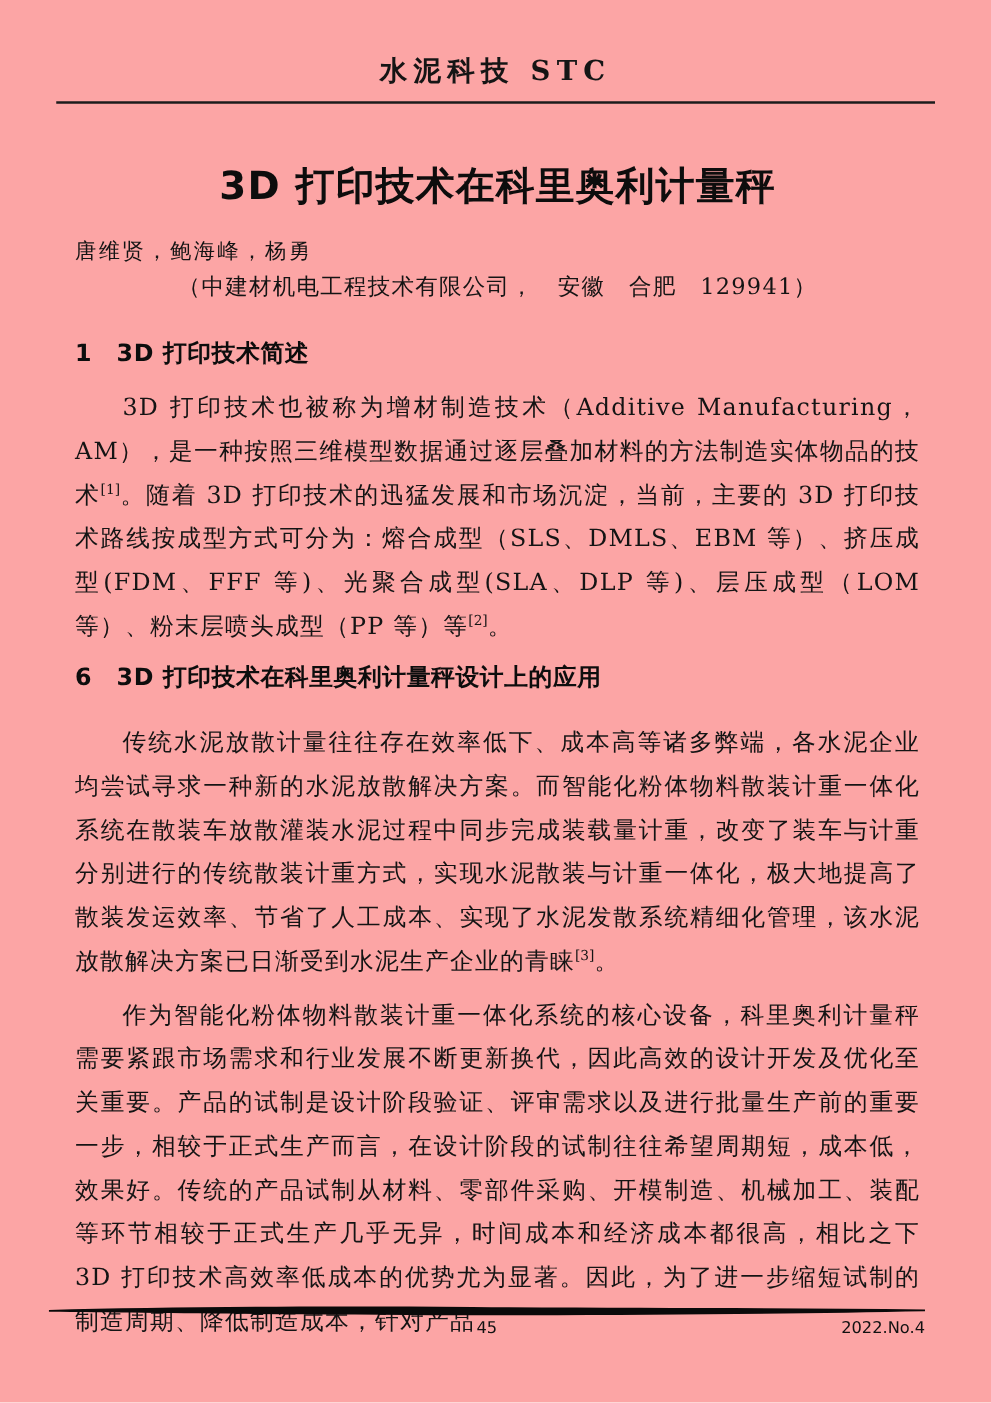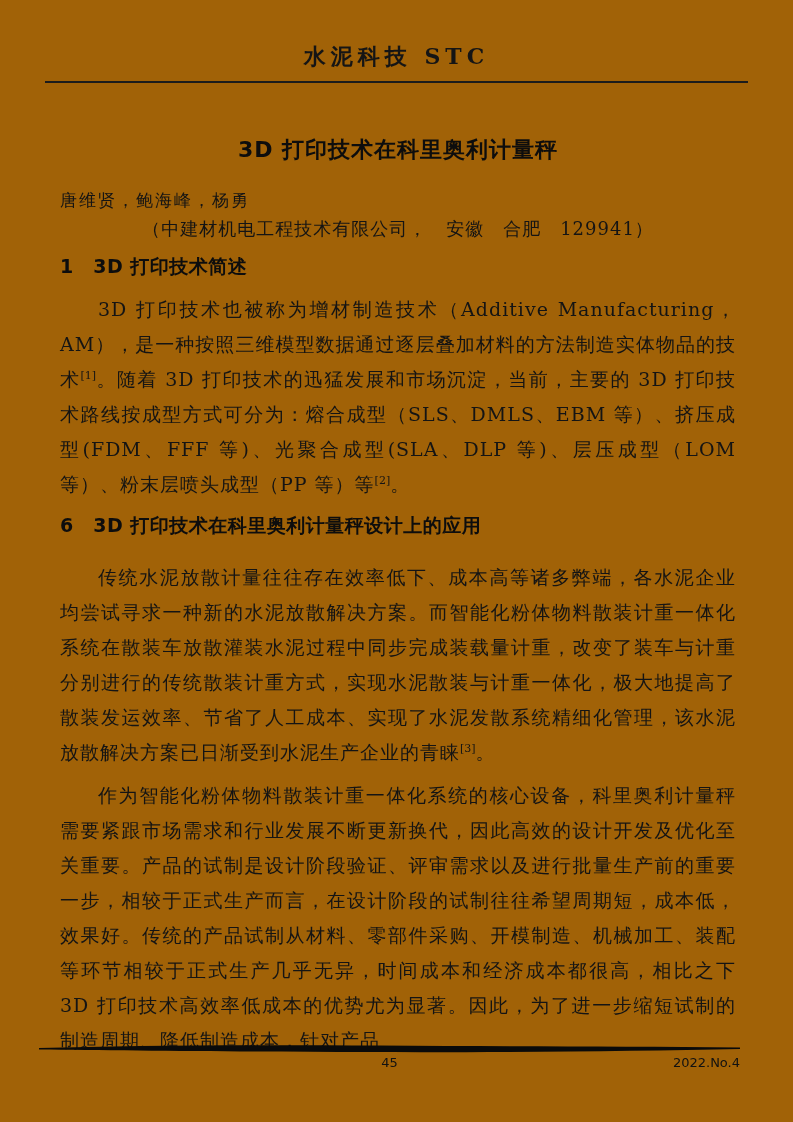--- a/index.html
+++ b/index.html
@@ -5,21 +5,21 @@
   html, body {
     margin: 0;
     padding: 0;
     background: #ffffff;
   }
   .page {
     position: relative;
     width: 793px;
     height: 1122px;
     margin: 0 auto;
-    background: #a16207;
+    background: #fca5a5;
     color: #111111;
     overflow: hidden;
     font-family: "DejaVu Serif", "Liberation Serif", serif;
   }
 
   
   .journal-header {
     padding-top: 42px;
     text-align: center;
   }
@@ -39,21 +39,21 @@
   }
 
   
   .content {
     padding: 0 57px 0 60px;
   }
   .article-title {
     margin: 44px 0 0 0;
     font-family: "DejaVu Sans", "Liberation Sans", sans-serif;
     font-weight: bold;
-    font-size: 22px;
+    font-size: 31px;
     line-height: 45px;
     letter-spacing: 1px;
     text-align: center;
     color: #0d0d0d;
   }
   .title-line { display: block; }
   .authors {
     margin-top: 17px;
     text-align: left;
     font-size: 17px;
@@ -71,21 +71,21 @@
   
   .section-heading {
     font-family: "DejaVu Sans", "Liberation Sans", sans-serif;
     font-weight: bold;
     font-size: 19px;
     line-height: 26px;
     letter-spacing: 0.5px;
     color: #0d0d0d;
     margin: 0;
   }
-  .section-heading.mt-lg { margin-top: 12px; }
+  .section-heading.mt-lg { margin-top: 29px; }
   .section-heading.mt-sm { margin-top: 10px; }
 
   .body-para {
     margin: 0;
     font-size: 19px;
     line-height: 35px;
     letter-spacing: 1px;
     text-align: justify;
     text-indent: 2em;
     color: #141414;

